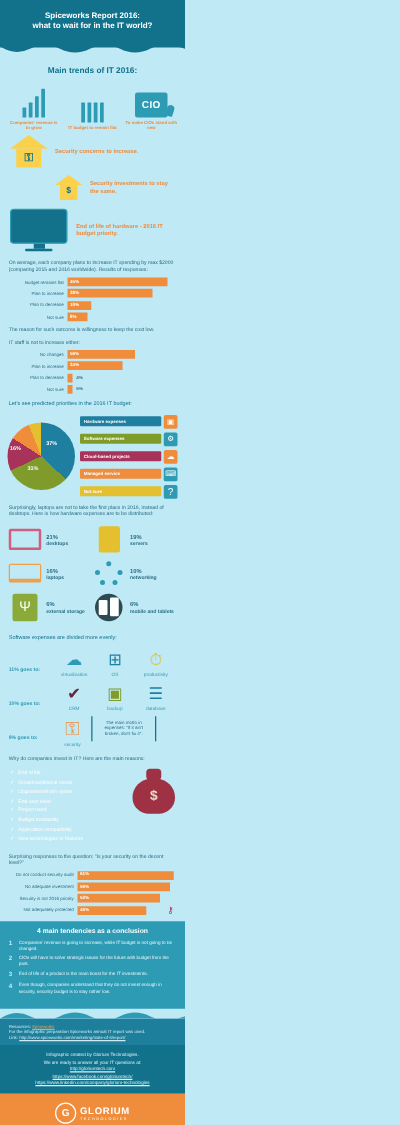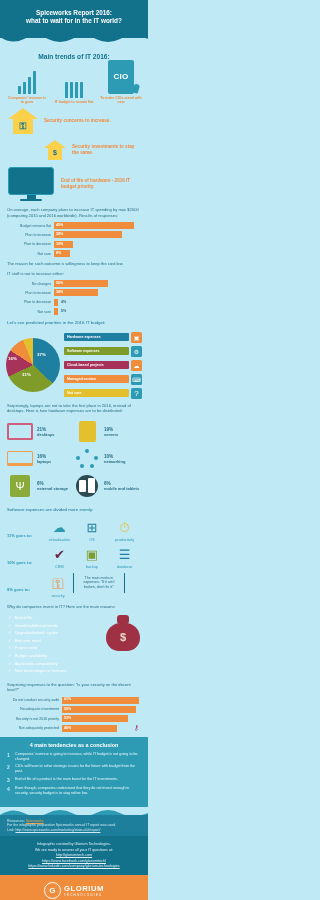--- a/index.html
+++ b/index.html
@@ -17,21 +17,21 @@
   .body-txt{color:#2a6d82;font-size:4.1px;line-height:5.4px;margin:4px 0;}
   .lead{color:#12728c;font-size:4.4px;line-height:5.8px;margin:5px 0 4px;}
 
   
   .trends{display:flex;justify-content:space-between;align-items:flex-end;padding:0 6px;}
   .trend{width:42px;text-align:center;}
   .trend .art{height:28px;display:flex;align-items:flex-end;justify-content:center;}
   .trend .cap{color:#f08a3c;font-size:3.5px;line-height:4.4px;margin-top:2px;font-weight:bold;}
   .bars-ico{display:flex;align-items:flex-end;gap:1.4px;}
   .bars-ico i{display:block;width:3.6px;background:#2e9bb5;border-radius:.5px;}
-  .cio{width:26px;height:34px;background:#2e9bb5;border-radius:2px;color:#fff;font-size:8px;font-weight:bold;
+  .cio{width:26px;height:20px;background:#2e9bb5;border-radius:2px;color:#fff;font-size:8px;font-weight:bold;
        display:flex;align-items:center;justify-content:center;letter-spacing:.3px;position:relative;}
   .cio:after{content:"";position:absolute;right:-5px;bottom:1px;width:6px;height:9px;background:#2e9bb5;
        border-radius:3px 3px 1px 1px;transform:rotate(18deg);}
 
   
   .house-row{display:flex;align-items:center;gap:6px;padding:3px 8px;}
   .house{width:30px;height:26px;position:relative;flex:none;}
   .house .roof{position:absolute;top:0;left:0;width:0;height:0;border-left:15px solid transparent;
        border-right:15px solid transparent;border-bottom:11px solid #fbd14b;}
   .house .body{position:absolute;top:11px;left:5px;width:20px;height:15px;background:#fbd14b;}

